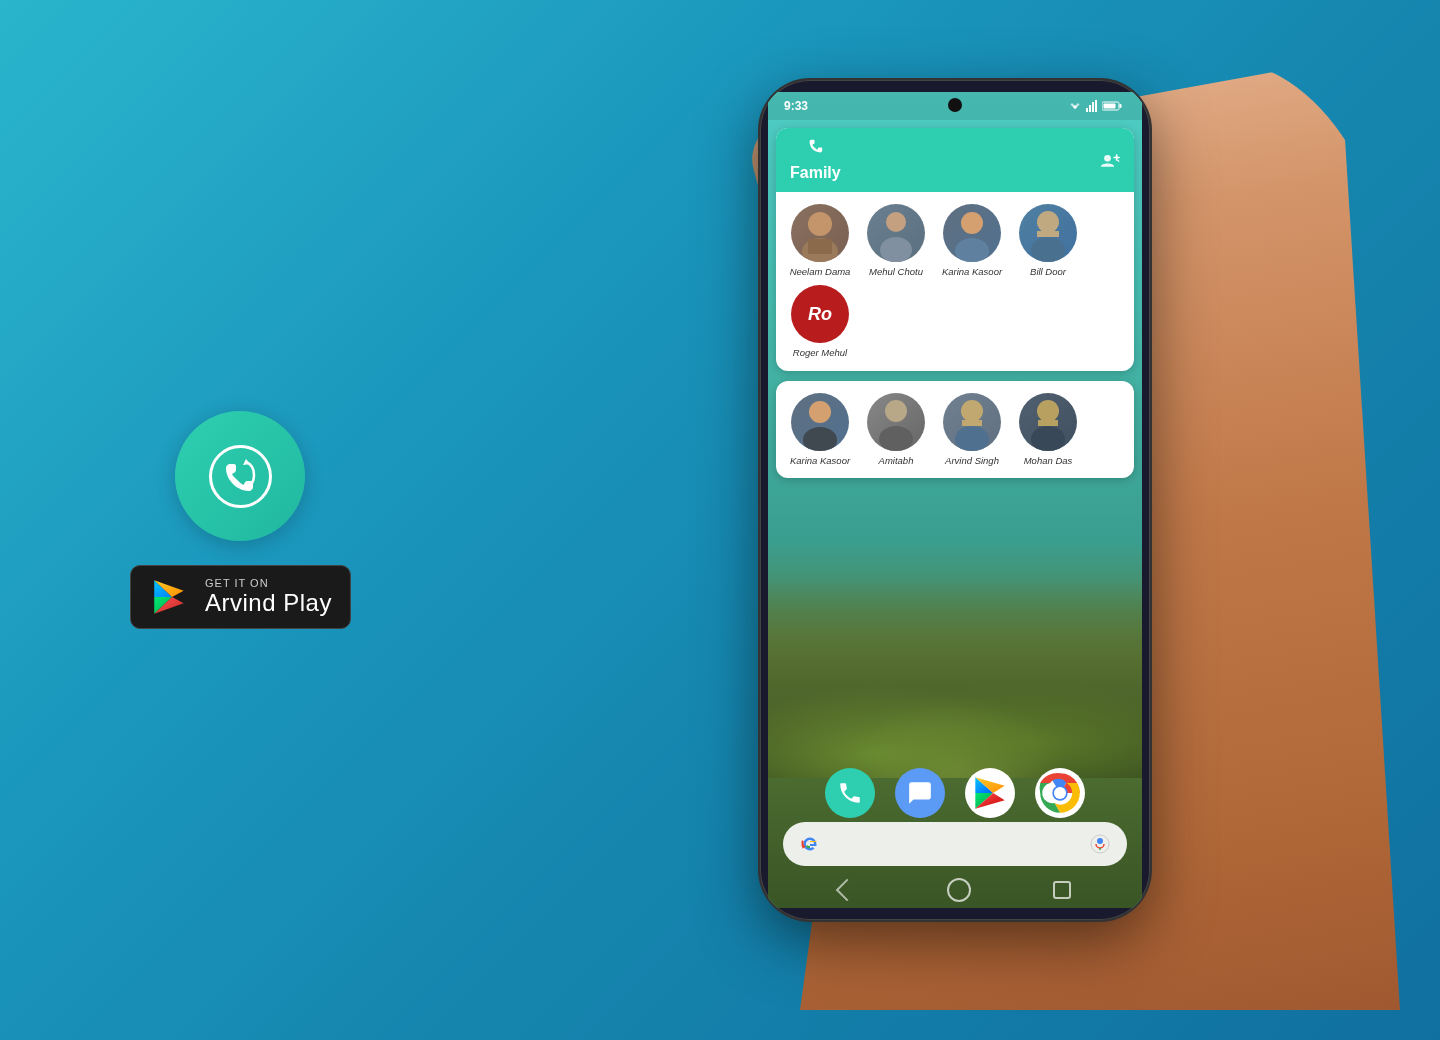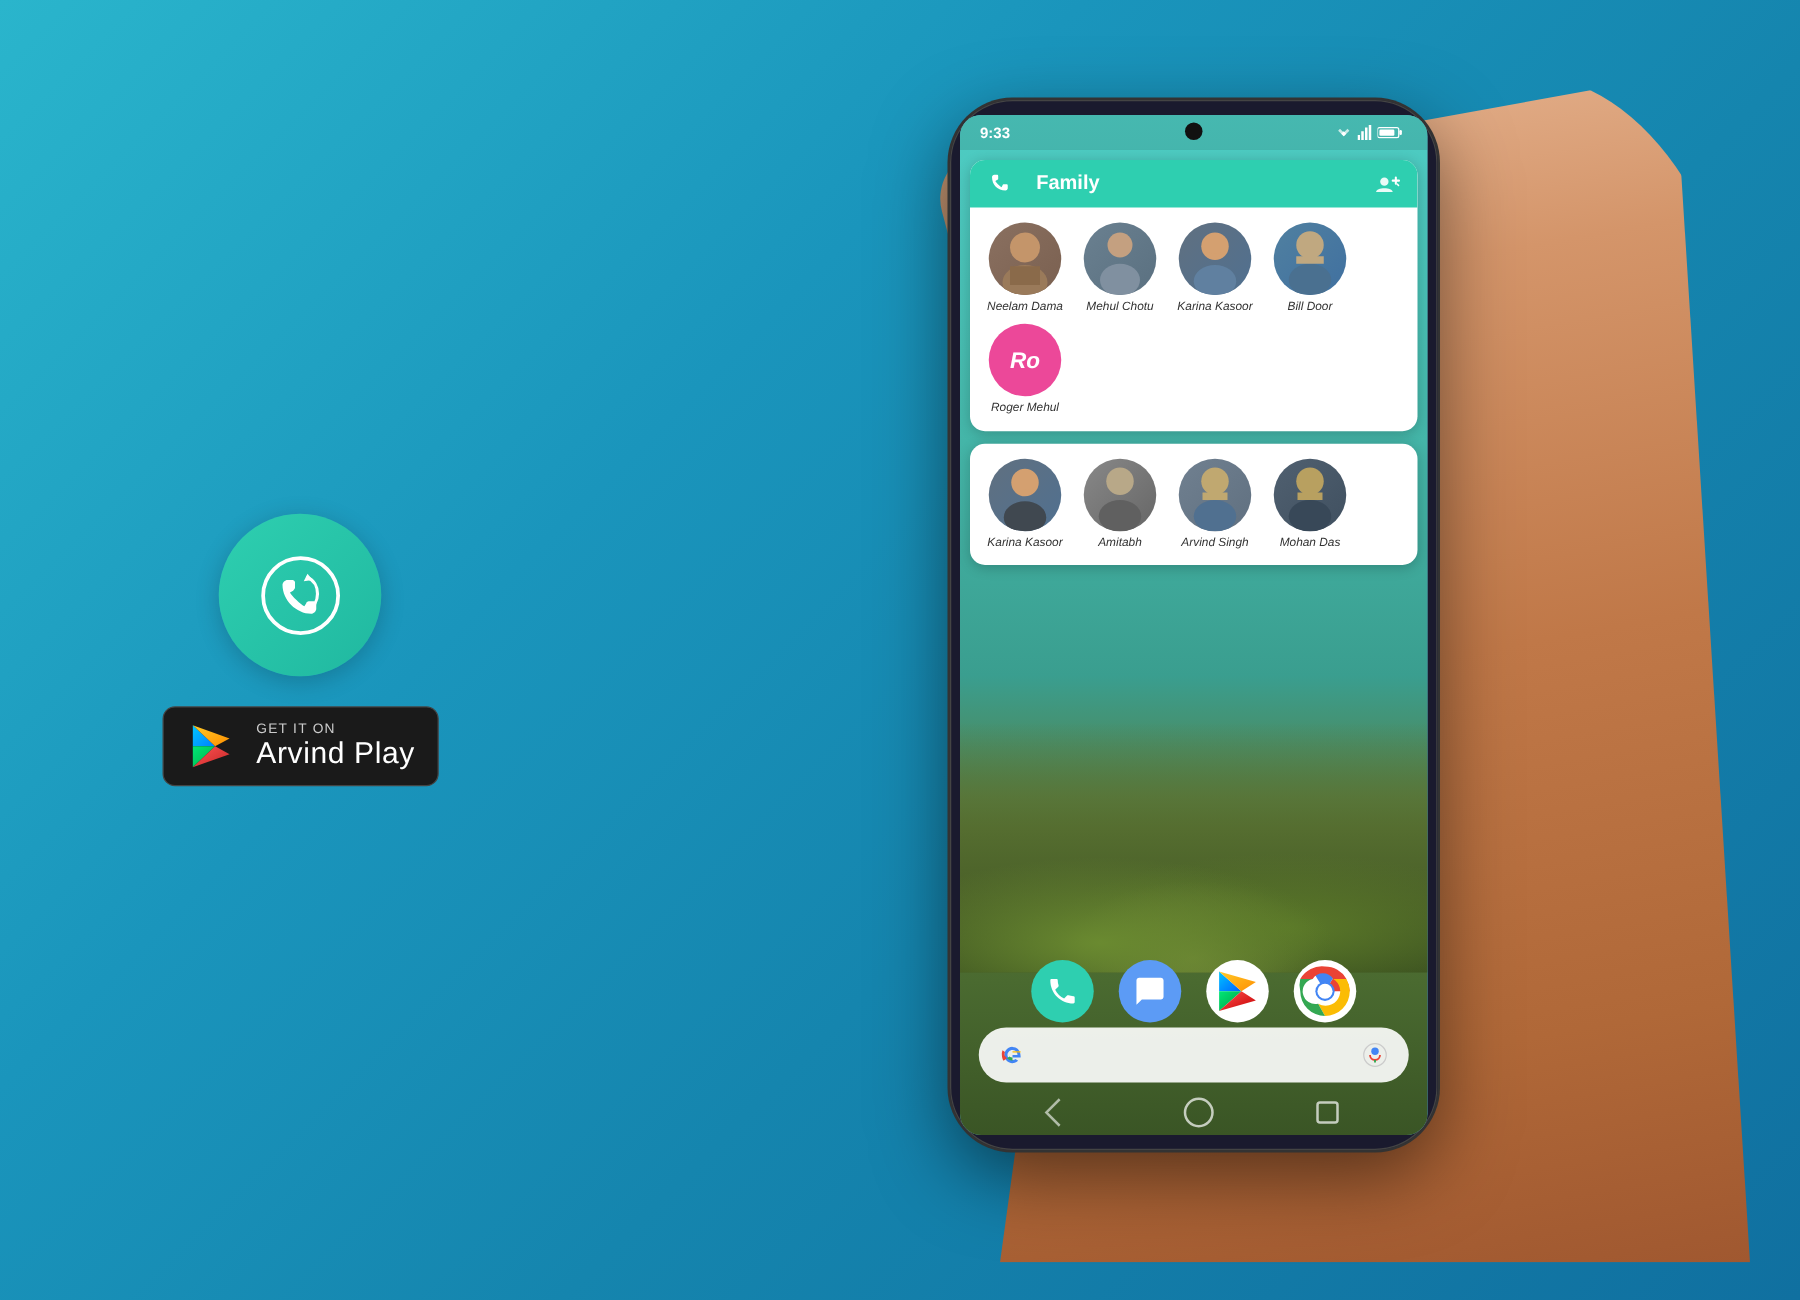--- a/index.html
+++ b/index.html
@@ -117,21 +117,21 @@
         inset 0 0 0 1px #444;
       overflow: hidden;
     }
 
     .phone-screen {
       position: absolute;
       top: 12px;
       left: 8px;
       right: 8px;
       bottom: 12px;
-      border-radius: 17px;
+      border-radius: 6px;
       overflow: hidden;
       background: #5bb8c4;
     }
 
     
     .status-bar {
       height: 28px;
       background: rgba(0,0,0,0.1);
       display: flex;
       align-items: center;
@@ -201,21 +201,22 @@
       background: #2ecfb0;
       padding: 10px 14px;
       display: flex;
       align-items: center;
       justify-content: space-between;
     }
 
     .widget-header-left {
       display: flex;
       align-items: center;
-      gap: 21px;
+      gap: 8px;
+      flex-direction: column;
     }
 
     .widget-title {
       color: white;
       font-size: 16px;
       font-weight: 700;
     }
 
     .widget-contacts-grid {
       padding: 12px 10px;
@@ -248,21 +249,21 @@
     }
 
     .contact-name {
       font-size: 9.5px;
       color: #333;
       text-align: center;
       line-height: 1.2;
     }
 
     
-    .avatar-teal { background: #ec4899; text-align: center; }
+    .avatar-teal { background: #b91c1c; text-align: center; }
 
     
     .phone-dock {
       position: absolute;
       bottom: 80px;
       left: 0;
       right: 0;
       z-index: 5;
       display: flex;
       justify-content: center;

